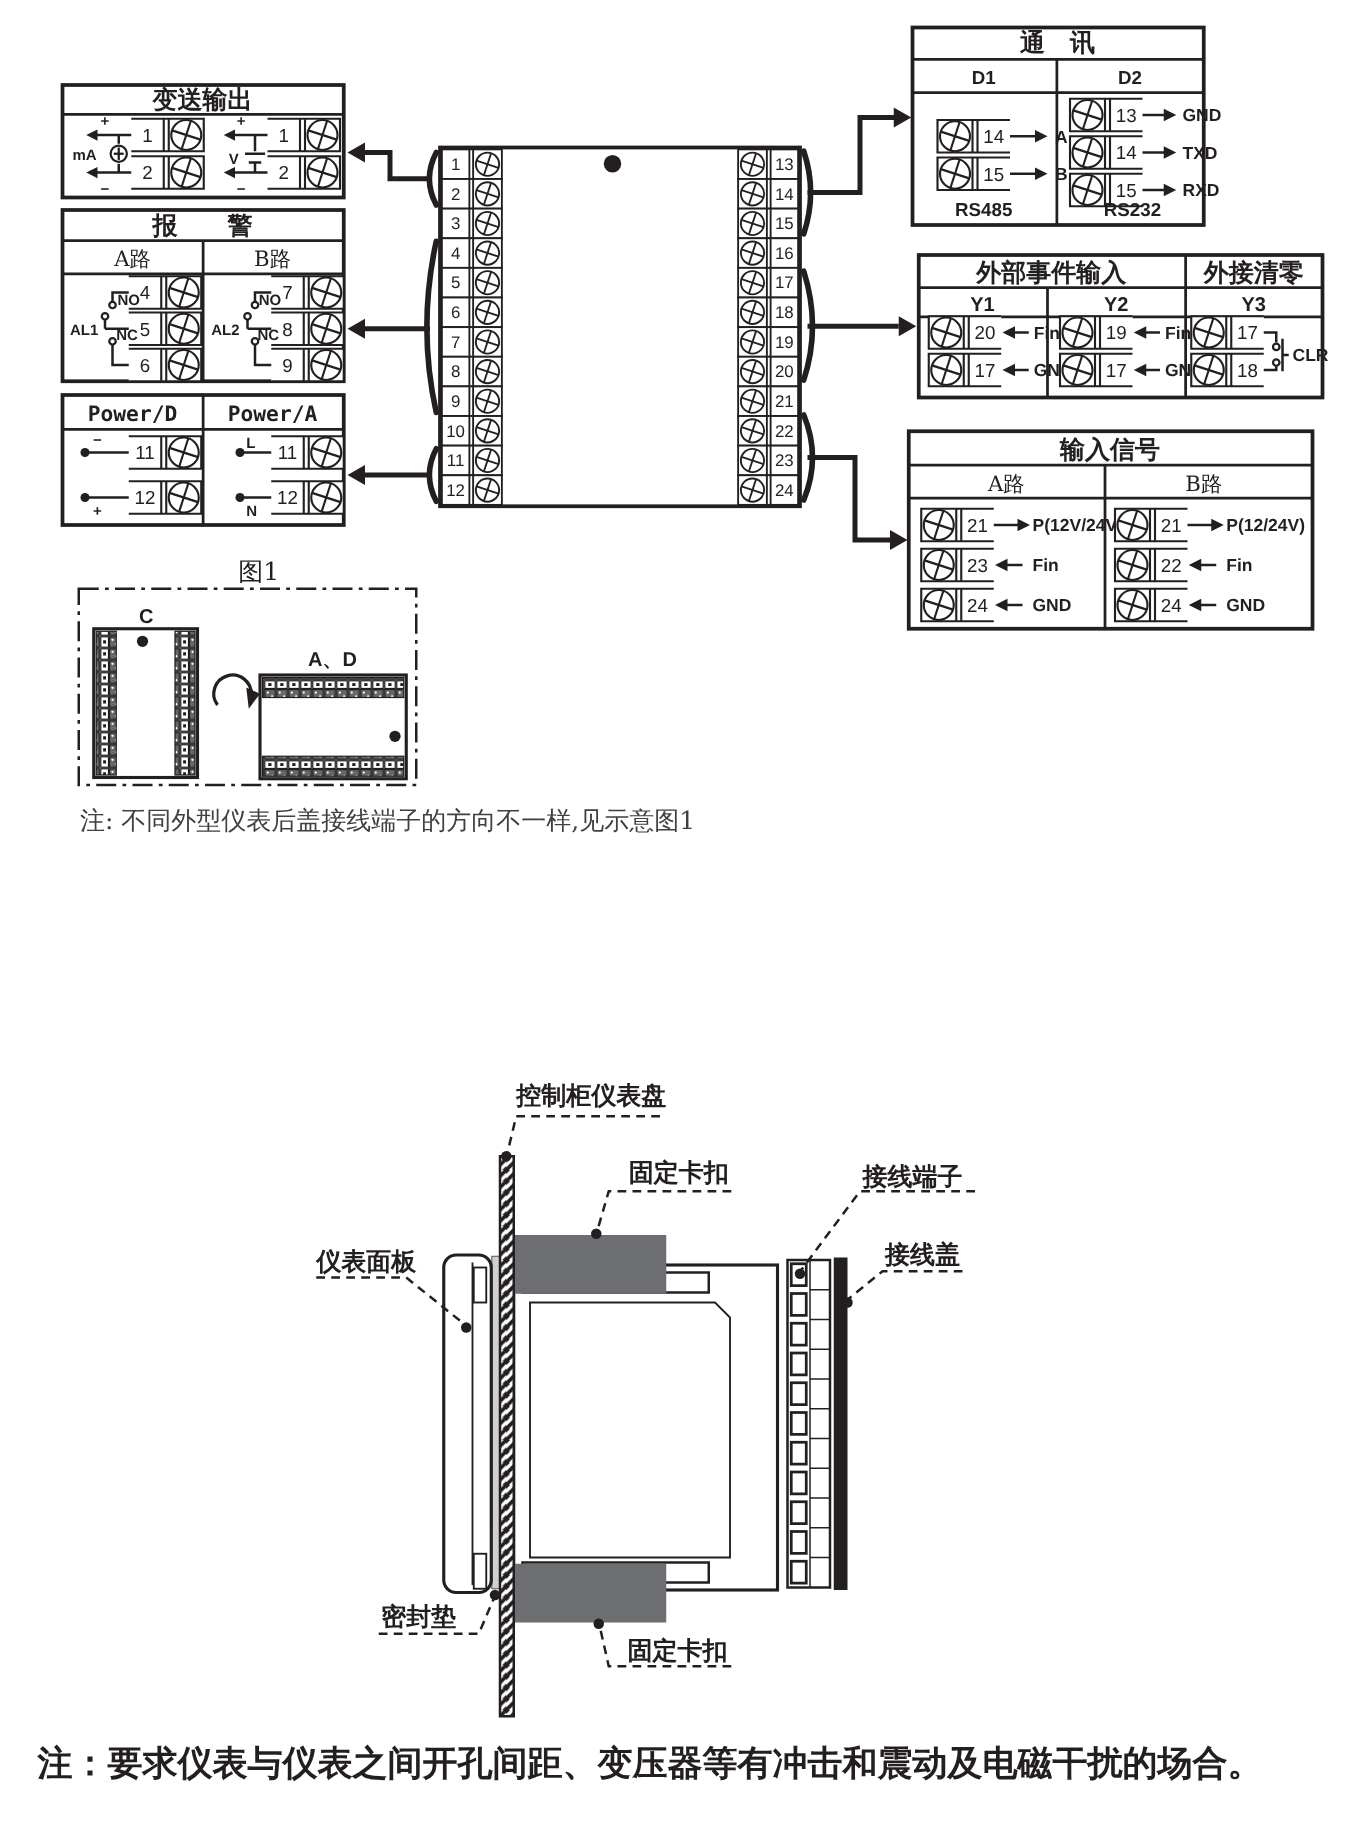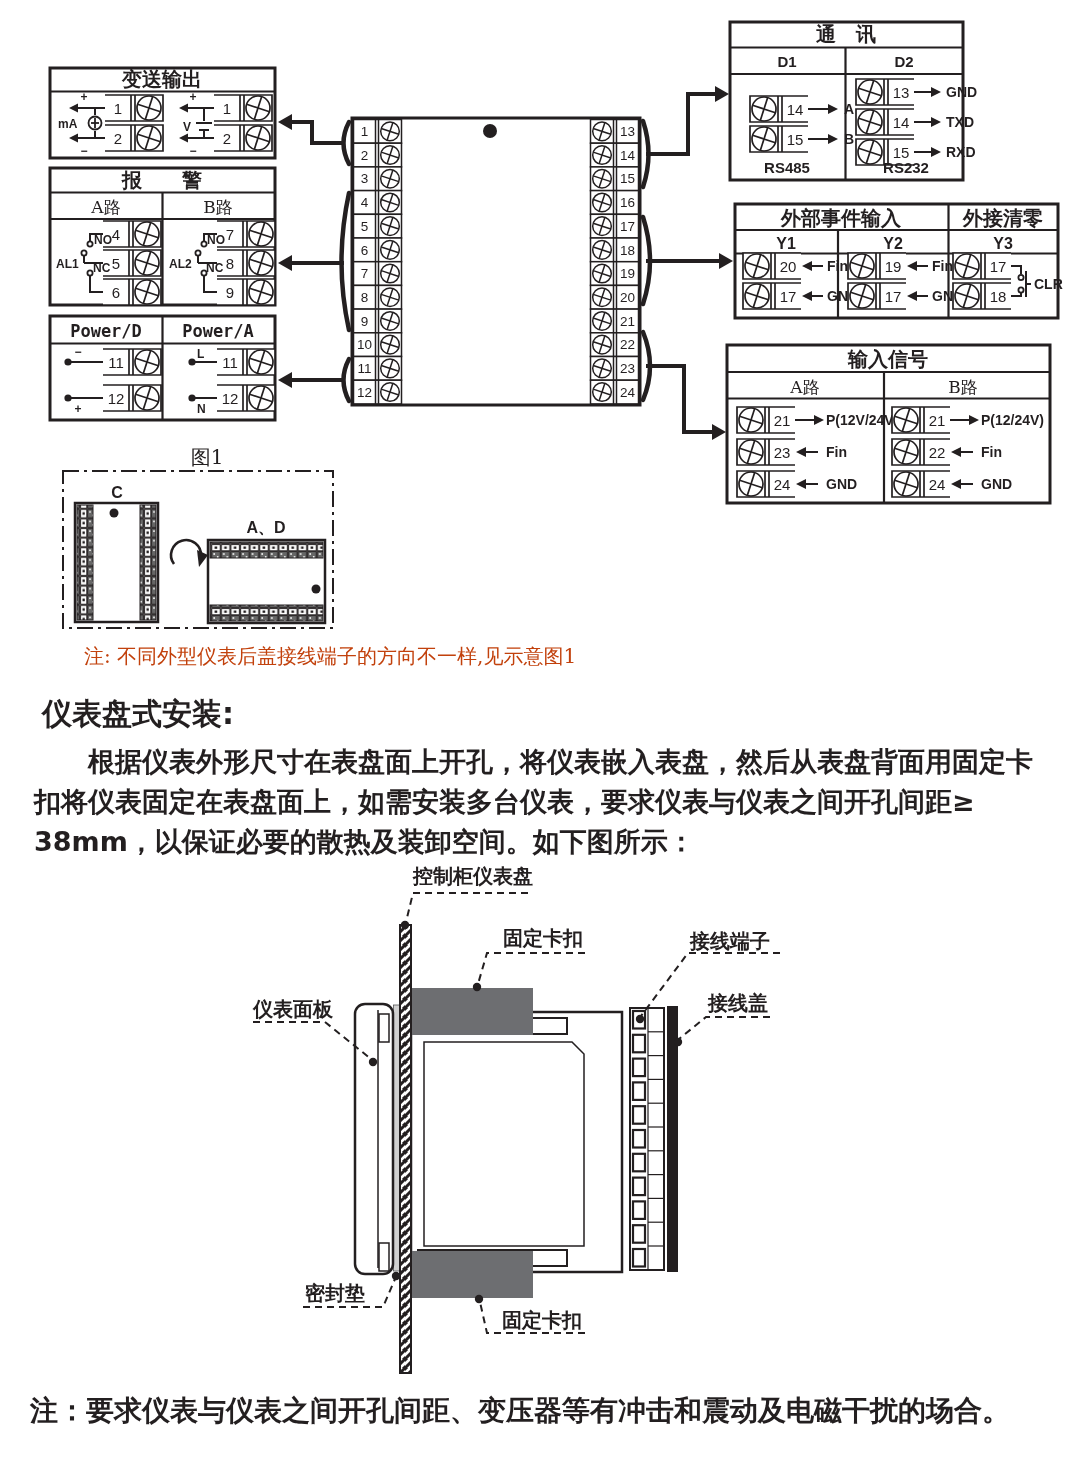--- a/index.html
+++ b/index.html
@@ -20,21 +20,21 @@
   .srf{font:17px "DejaVu Serif",serif;}
   .srf20{font:20px "DejaVu Serif",serif;}
   .b16{font:bold 16px "Liberation Sans",sans-serif;}
   .b15{font:bold 15px "Liberation Sans",sans-serif;}
   .mono{font:bold 17px "DejaVu Sans Mono",monospace;}
   .num{font:13.5px "Liberation Sans",sans-serif;text-anchor:middle;}
   .num15{font:15px "Liberation Sans",sans-serif;text-anchor:middle;}
   .sig{font:bold 14px "Liberation Sans",sans-serif;}
   .sm{font:bold 12px "Liberation Sans",sans-serif;}
   .lbl20{font:bold 20px "DejaVu Sans",sans-serif;}
-  .fig-note{position:absolute;left:64px;top:643px;font:20px "DejaVu Serif",serif;color:#c2410c;margin-left:20px;}
+  .fig-note{position:absolute;left:64px;top:643px;font:20px "DejaVu Serif",serif;color:#404040;}
   .heading{position:absolute;left:42px;top:694px;font:bold 30px "DejaVu Sans",sans-serif;}
   .para{position:absolute;left:34px;top:742px;width:1016px;font:600 27px "DejaVu Sans",sans-serif;line-height:40px;}
   .para .indent{text-indent:2em;}
   .bottom-note{position:absolute;left:30px;top:1392px;font:bold 28px "DejaVu Sans",sans-serif;}
 </style>
 </head>
 <body>
 
 <div class="page">
 
@@ -394,26 +394,20 @@
     <polygon class="fillink" points="197,550 208,555 199,567"></polygon>
     <text class="b16" text-anchor="middle" x="266" y="533">A、D</text>
     <rect x="208" y="540" width="117" height="83" fill="#fff" stroke="#231f20" stroke-width="2.5"></rect>
     <rect x="210" y="542" width="113" height="16" fill="url(#ph)" stroke="#231f20" stroke-width="1"></rect>
     <rect x="210" y="605" width="113" height="16" fill="url(#ph)" stroke="#231f20" stroke-width="1"></rect>
     <circle class="fillink" cx="316" cy="589" r="4.5"></circle>
   </g>
 </svg>
 
 <div class="fig-note">注: 不同外型仪表后盖接线端子的方向不一样,见示意图1</div>
-<div class="heading">仪表盘式安装:</div>
-<div class="para">
-  <div class="indent">根据仪表外形尺寸在表盘面上开孔，将仪表嵌入表盘，然后从表盘背面用固定卡</div>
-  <div>扣将仪表固定在表盘面上，如需安装多台仪表，要求仪表与仪表之间开孔间距≥</div>
-  <div>38mm，以保证必要的散热及装卸空间。如下图所示：</div>
-</div>
 
 <svg width="1080" height="530" viewBox="0 0 1080 530" style="top:855px">
 
   <rect x="393.5" y="150" width="6.5" height="266" fill="#d0d0d0" stroke="#555" stroke-width="0.8"></rect>
 
   <rect x="355" y="149" rx="10" width="38" height="270" fill="#fff" stroke="#231f20" stroke-width="2.5"></rect>
   <line x1="378" y1="155" x2="378" y2="413" stroke="#231f20" stroke-width="1.5"></line>
   <rect x="379" y="159" width="10" height="28" fill="#fff" stroke="#231f20" stroke-width="1.5"></rect>
   <rect x="379" y="388" width="10" height="28" fill="#fff" stroke="#231f20" stroke-width="1.5"></rect>
 

